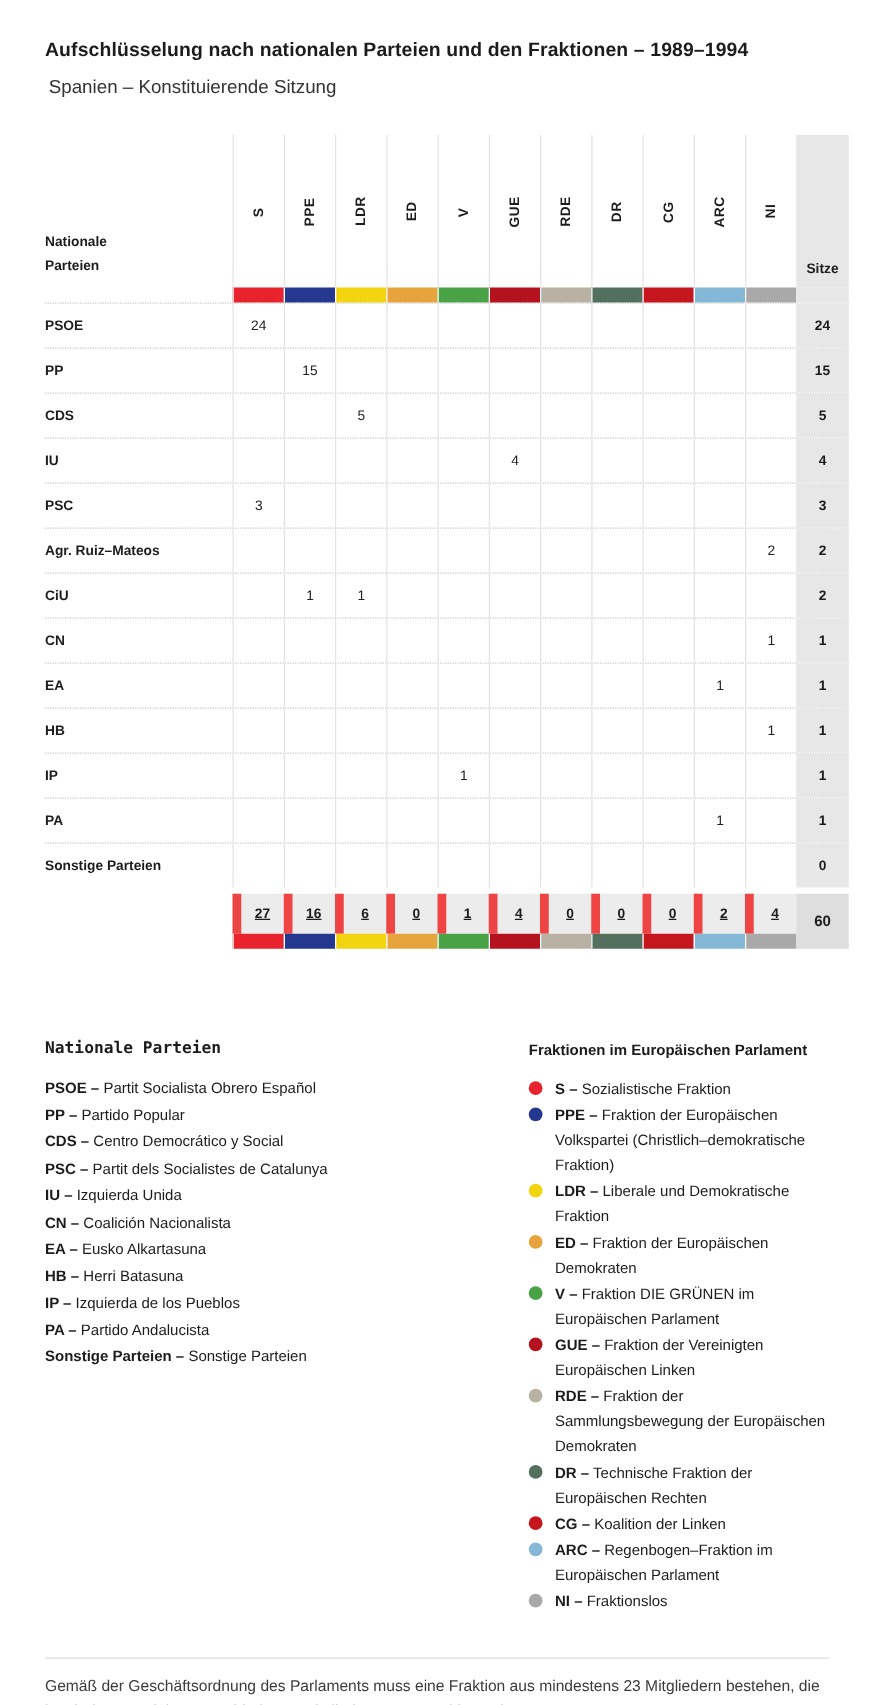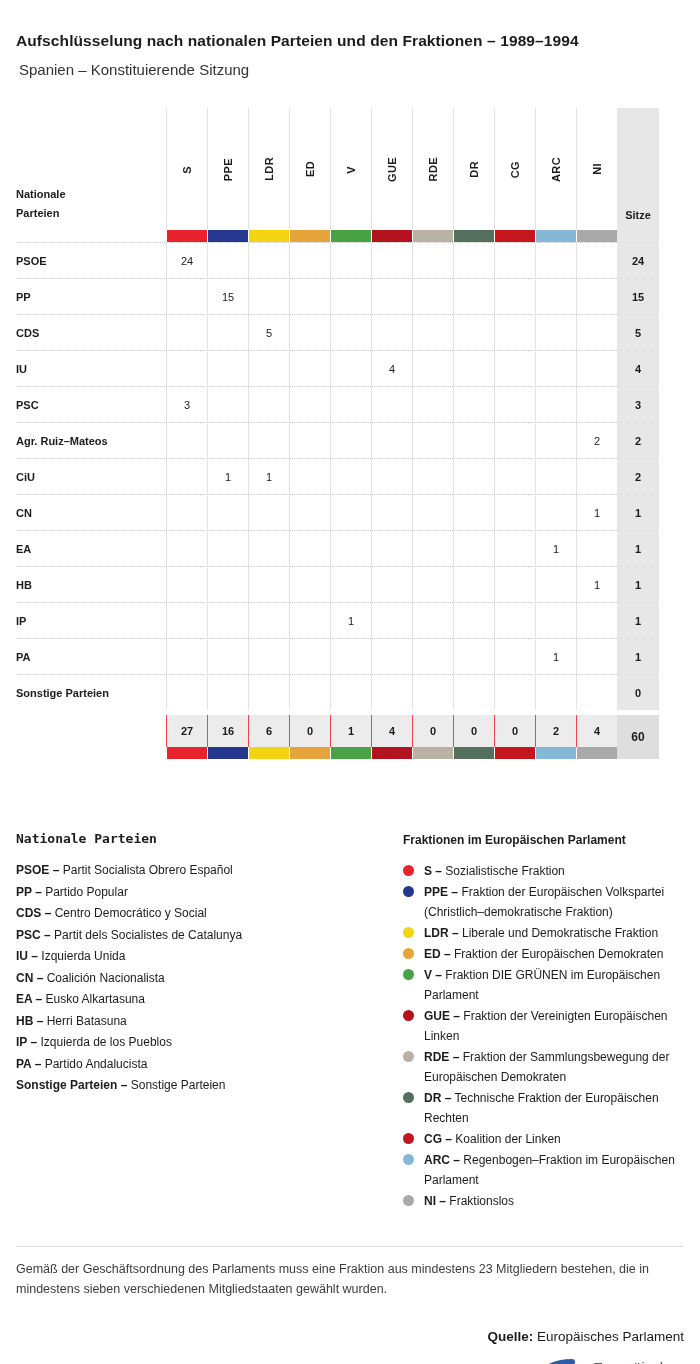--- a/index.html
+++ b/index.html
@@ -1,17 +1,17 @@
 <!DOCTYPE html>
 <html><head>
 <meta charset="utf-8">
 <style>
   html,body{margin:0;padding:0;background:#ffffff;}
   .page{width:700px;height:1364px;overflow:hidden;box-sizing:border-box;
-        padding:22px 16px 0;font-family:"Liberation Sans",sans-serif;color:#1c1c1c;}
+        padding:22px 36px 0;font-family:"Liberation Sans",sans-serif;color:#1c1c1c;}
   .title{font-size:15.5px;font-weight:700;letter-spacing:.1px;}
   .subtitle{font-size:15px;font-weight:400;color:#333;margin-top:11px;padding-left:3px;}
 
   .tbl{margin-top:30px;width:643px;}
   .trow{display:grid;grid-template-columns:150px repeat(11,41px) 42px;}
   .thead{height:122px;}
   .th-corner{position:relative;}
   .rowhead{position:absolute;bottom:8px;left:0;width:60px;font-size:11px;font-weight:700;
            line-height:1.7;overflow-wrap:break-word;word-break:break-word;}
   .th-group{display:flex;align-items:center;justify-content:center;border-left:1px solid #e3e3e3;}
@@ -22,22 +22,22 @@
   .colorbar{border-left:1px solid #fff;}
   .bar-seats{background:#e7e7e7;}
   .brow{height:35px;border-top:1px dotted #c9c9c9;}
   .rlabel{display:flex;align-items:center;font-size:11px;font-weight:700;}
   .vcell{display:flex;align-items:center;justify-content:center;font-size:11px;color:#222;
          border-left:1px solid #e3e3e3;}
   .scell{background:#e7e7e7;display:flex;align-items:center;justify-content:center;
          font-size:11px;font-weight:700;}
   .ttotals{margin-top:5px;grid-template-rows:32px 12px;}
   .tlab{background:#fff;}
-  .tcell{background:#ececec;border-left:1px solid #ef4444;display:flex;align-items:center;
-         justify-content:center;font-size:11px;font-weight:700;}
+  .tcell{background:#ececec;border-left:7px solid #ef4444;display:flex;align-items:center;
+         justify-content:center;font-size:11px;font-weight:700;text-decoration:underline;}
   .tseat{background:#dedede;display:flex;align-items:center;justify-content:center;
          font-size:12px;font-weight:700;}
 
   .legends{display:flex;margin-top:72px;}
   .leg-left{width:387px;padding-right:28px;box-sizing:border-box;}
   .leg-right{flex:1;}
   .leg-left h3{font-family:"DejaVu Sans Mono",monospace;font-size:13px;font-weight:700;margin:0 0 14px;}
   .leg-right h3{font-size:12px;font-weight:700;margin:2px 0 14px;}
   .leg-left ul,.leg-right ul{list-style:none;margin:0;padding:0;}
   .pleg{font-size:12px;line-height:21.5px;}

